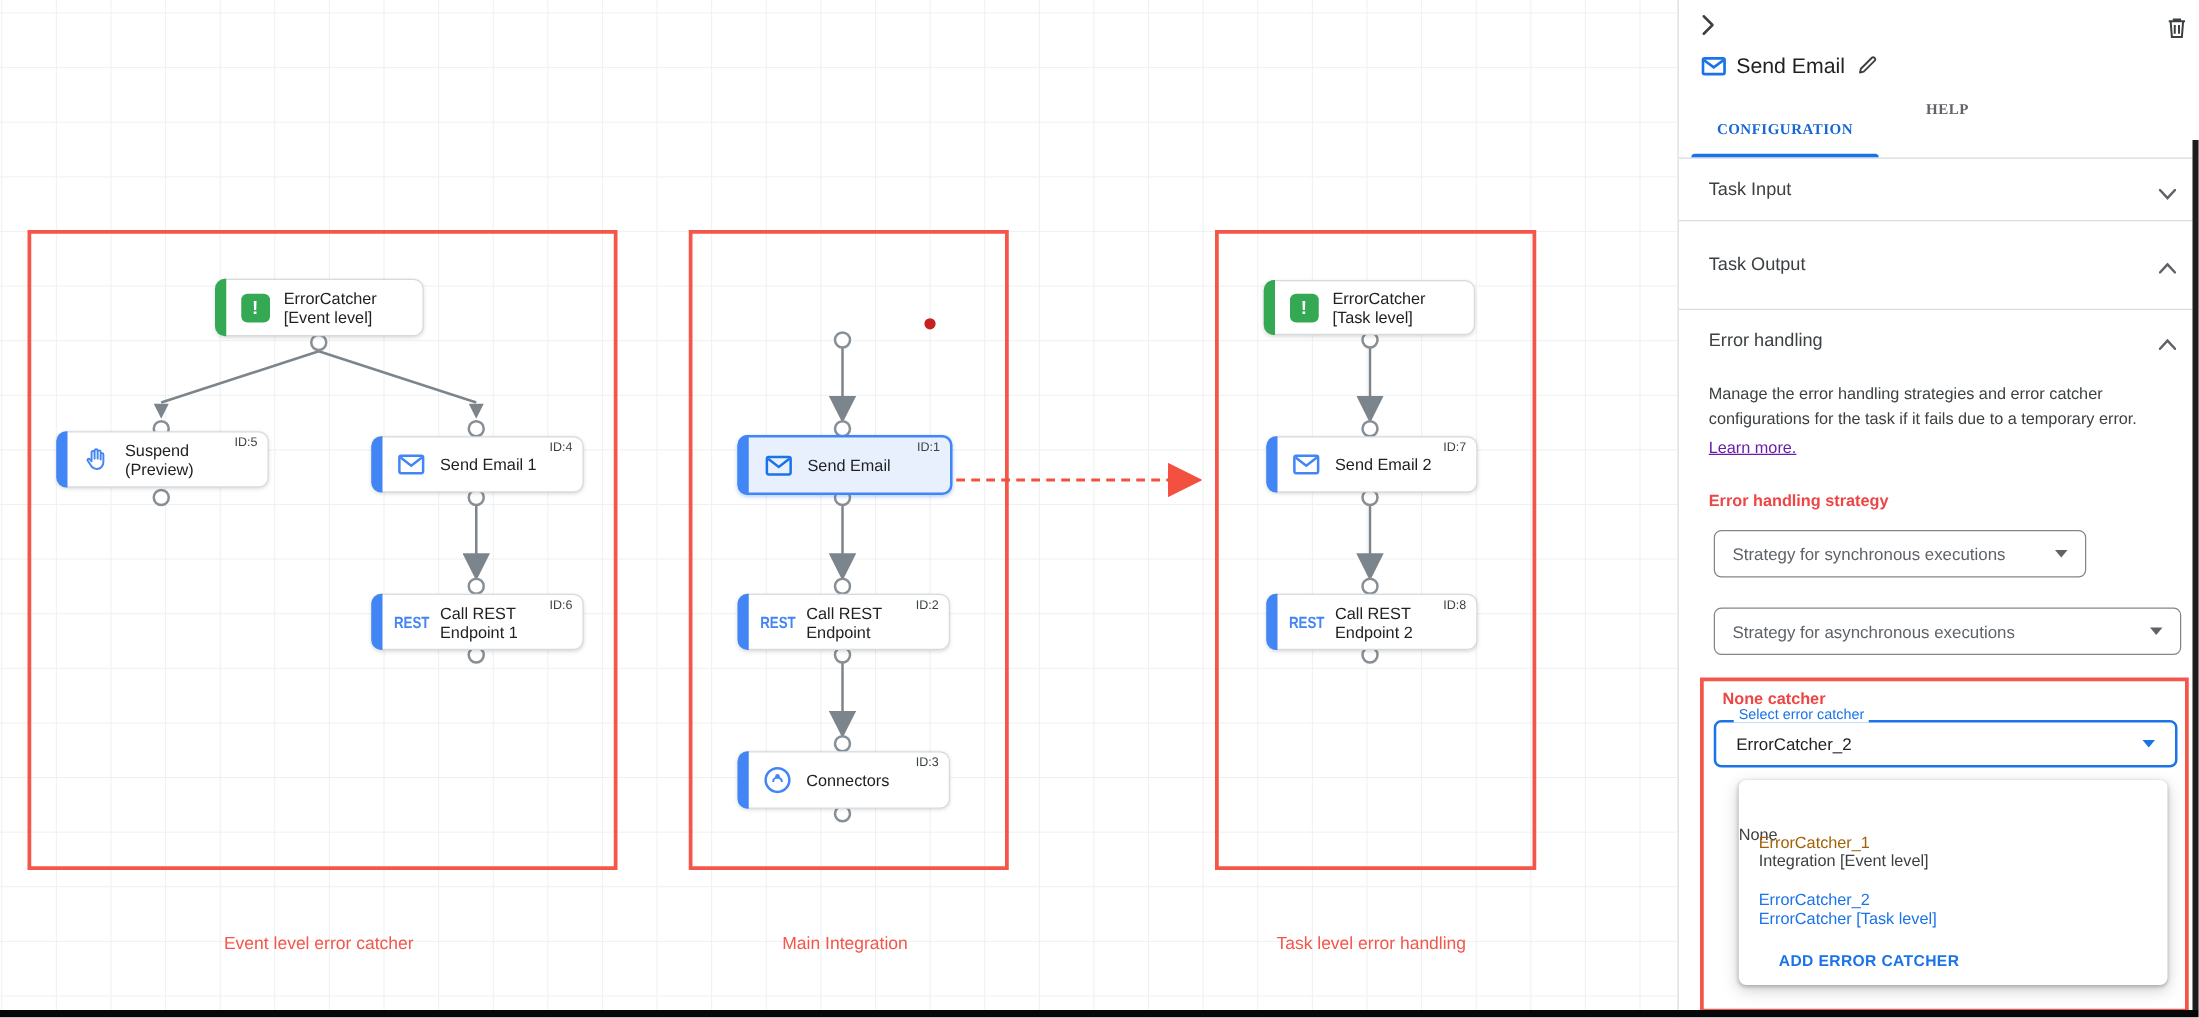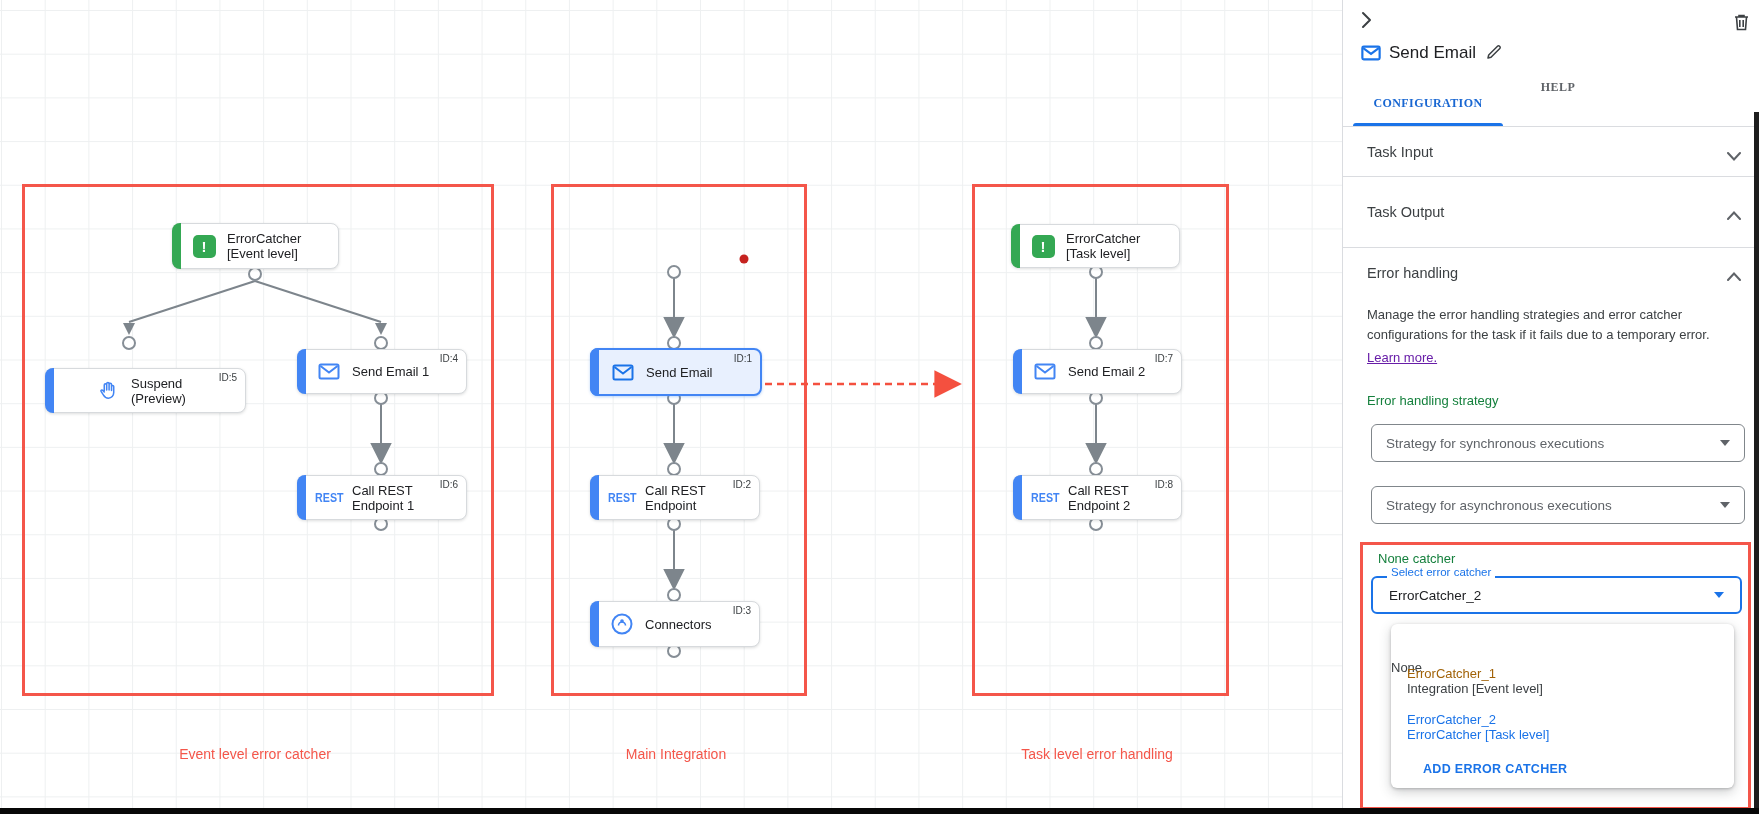--- a/index.html
+++ b/index.html
@@ -38,21 +38,21 @@
   .icon-btn{cursor:pointer;}
   .panel-title{font-size:17px;color:#202124;}
   .tab{font-size:12px;font-weight:bold;letter-spacing:.4px;text-align:center;cursor:pointer;font-family:Liberation Serif, serif;}
   .tab.active{color:#1967d2;}
   .tab.inactive{color:#5f6368;}
   .tab-underline{position:absolute;height:3px;background:#1a73e8;border-radius:3px 3px 0 0;}
   .panel-divider{position:absolute;left:0;width:413px;height:1px;background:#dadce0;}
   .section-label{font-size:14.5px;font-weight:500;color:#3c4043;}
   .body-text{font-size:13px;color:#3c4043;line-height:20px;}
   .link{color:#681da8;text-decoration:underline;font-size:13px;cursor:pointer;}
-  .bold-label{font-size:13px;font-weight:normal;color:#15803d;}
+  .bold-label{font-size:13px;font-weight:bold;color:#ef4444;}
   .select-box{position:absolute;height:38px;border:1px solid #80868b;border-radius:6px;
     display:flex;align-items:center;padding:0 14px;box-sizing:border-box;font-size:13.5px;color:#5f6368;
     background:#fff;cursor:pointer;}
   .caret{width:0;height:0;border-left:5px solid transparent;border-right:5px solid transparent;
     border-top:6px solid #5f6368;margin-left:auto;}
   .caret.blue{border-top-color:#1a73e8;}
   .red-annot{position:absolute;border:3px solid #f4564a;}
   .focus-select{position:absolute;height:38px;border:2px solid #1a73e8;border-radius:6px;background:#fff;
     display:flex;align-items:center;padding:0 16px;box-sizing:border-box;font-size:13.5px;color:#202124;cursor:pointer;}
   .float-label{position:absolute;background:#fff;padding:0 4px;font-size:11.5px;color:#1a73e8;}
@@ -128,21 +128,21 @@
       <span class="bar"></span>
       <span class="nicon">
           <span class="err-ic">!</span>
         </span>
       <span class="nlabel">
           <div>ErrorCatcher</div>
           <div>[Event level]</div>
         </span>
     </div>
 
-    <div class="node blue" style="left:45px;top:368px;width:168px;height:43px;padding-left:31px;">
+    <div class="node blue" style="left:45px;top:345px;width:168px;height:43px;">
       <span class="bar"></span>
       <span class="nicon">
         <svg width="22" height="22" viewBox="0 0 20 20">
             <path d="M6.6 10V4.6a1.1 1.1 0 0 1 2.2 0V9 M8.8 9V3.3a1.1 1.1 0 0 1 2.2 0V9 M11 9V4.1a1.1 1.1 0 0 1 2.2 0v5.4 M13.2 9.6V6a1 1 0 0 1 2 0v5.4c0 3-2 5.1-4.8 5.1-2.2 0-3.5-1-4.5-2.8L3.7 10.4c-.5-.9.7-1.8 1.5-1l1.4 1.5" fill="none" stroke="#4285f4" stroke-width="1.4" stroke-linecap="round" stroke-linejoin="round"></path>
           </svg>
       </span>
       <span class="nlabel">
           <div>Suspend</div>
           <div>(Preview)</div>
         </span>
@@ -311,21 +311,21 @@
       <svg width="14" height="9" viewBox="0 0 14 9">
           <path d="M1 8 L7 1.5 L13 8" fill="none" stroke="#5f6368" stroke-width="2" stroke-linecap="round"></path>
         </svg>
     </div>
 
     <div class="abs body-text" style="left:24px;top:305px;width:394px;">Manage the error handling strategies and error catcher configurations for the task if it fails due to a temporary error.</div>
     <div class="abs link" style="left:24px;top:350px;">Learn more.</div>
 
     <div class="abs bold-label" style="left:24px;top:393px;">Error handling strategy</div>
 
-    <div class="select-box" style="left:28px;top:424px;width:374px;">
+    <div class="select-box" style="left:28px;top:424px;width:298px;">
       <span>Strategy for synchronous executions</span>
       <span class="caret"></span>
     </div>
 
     <div class="select-box" style="left:28px;top:486px;width:374px;">
       <span>Strategy for asynchronous executions</span>
       <span class="caret"></span>
     </div>
 
     <div class="red-annot" style="left:17px;top:542px;width:385px;height:262px;"></div>

